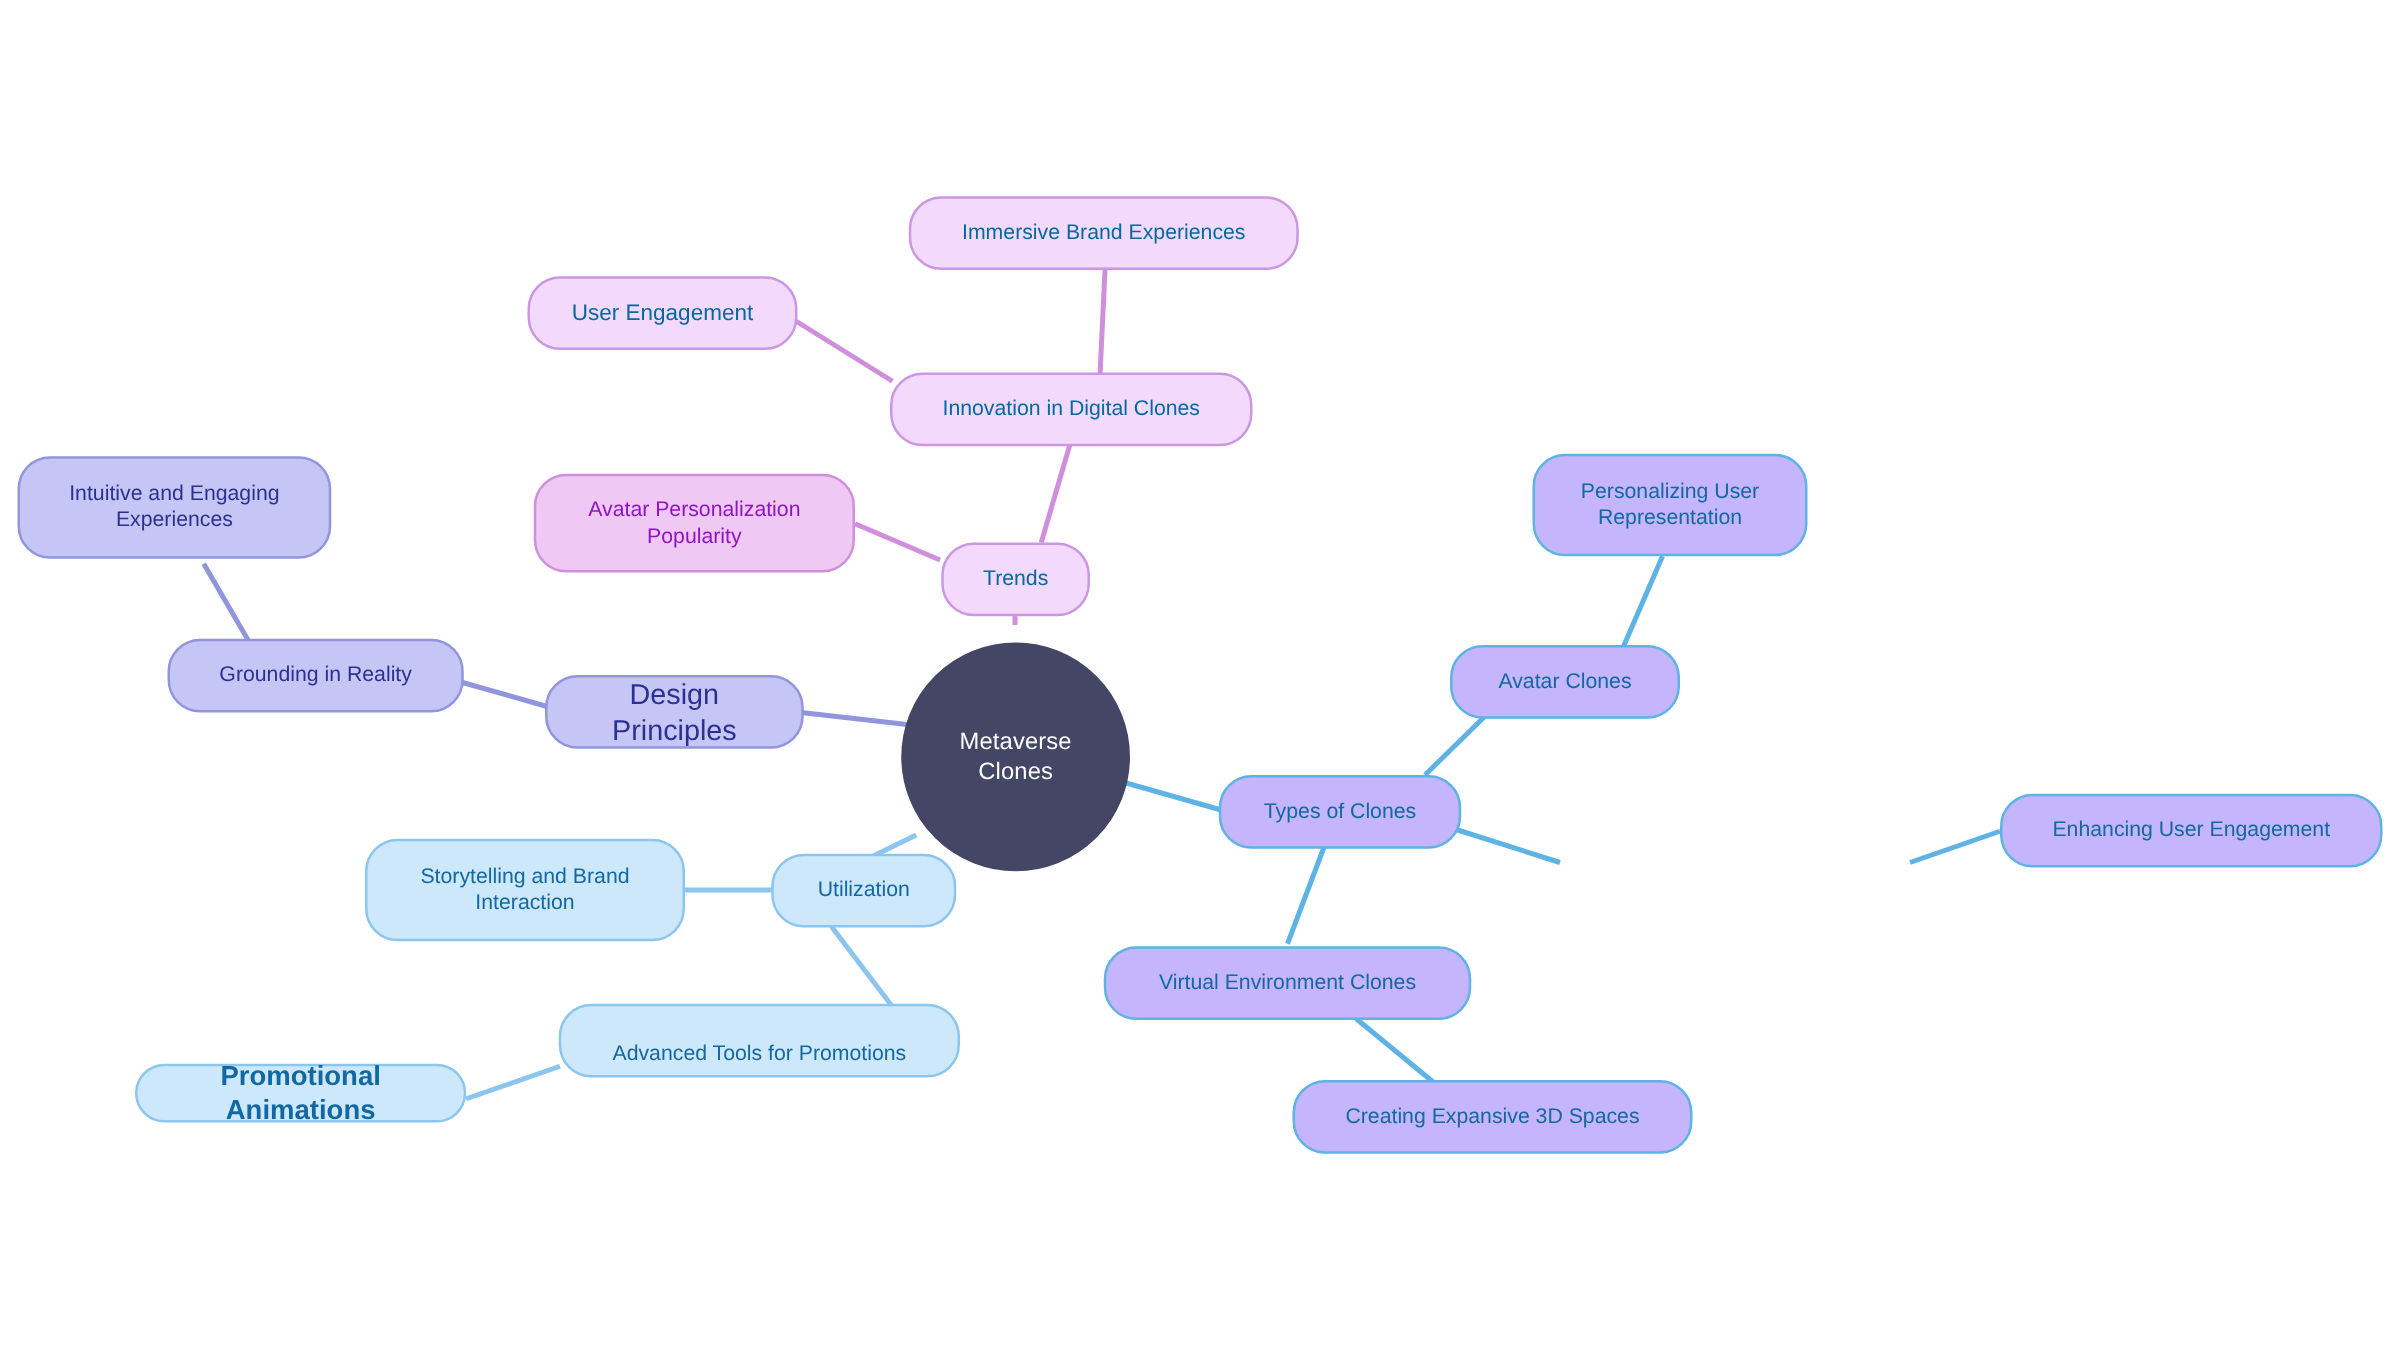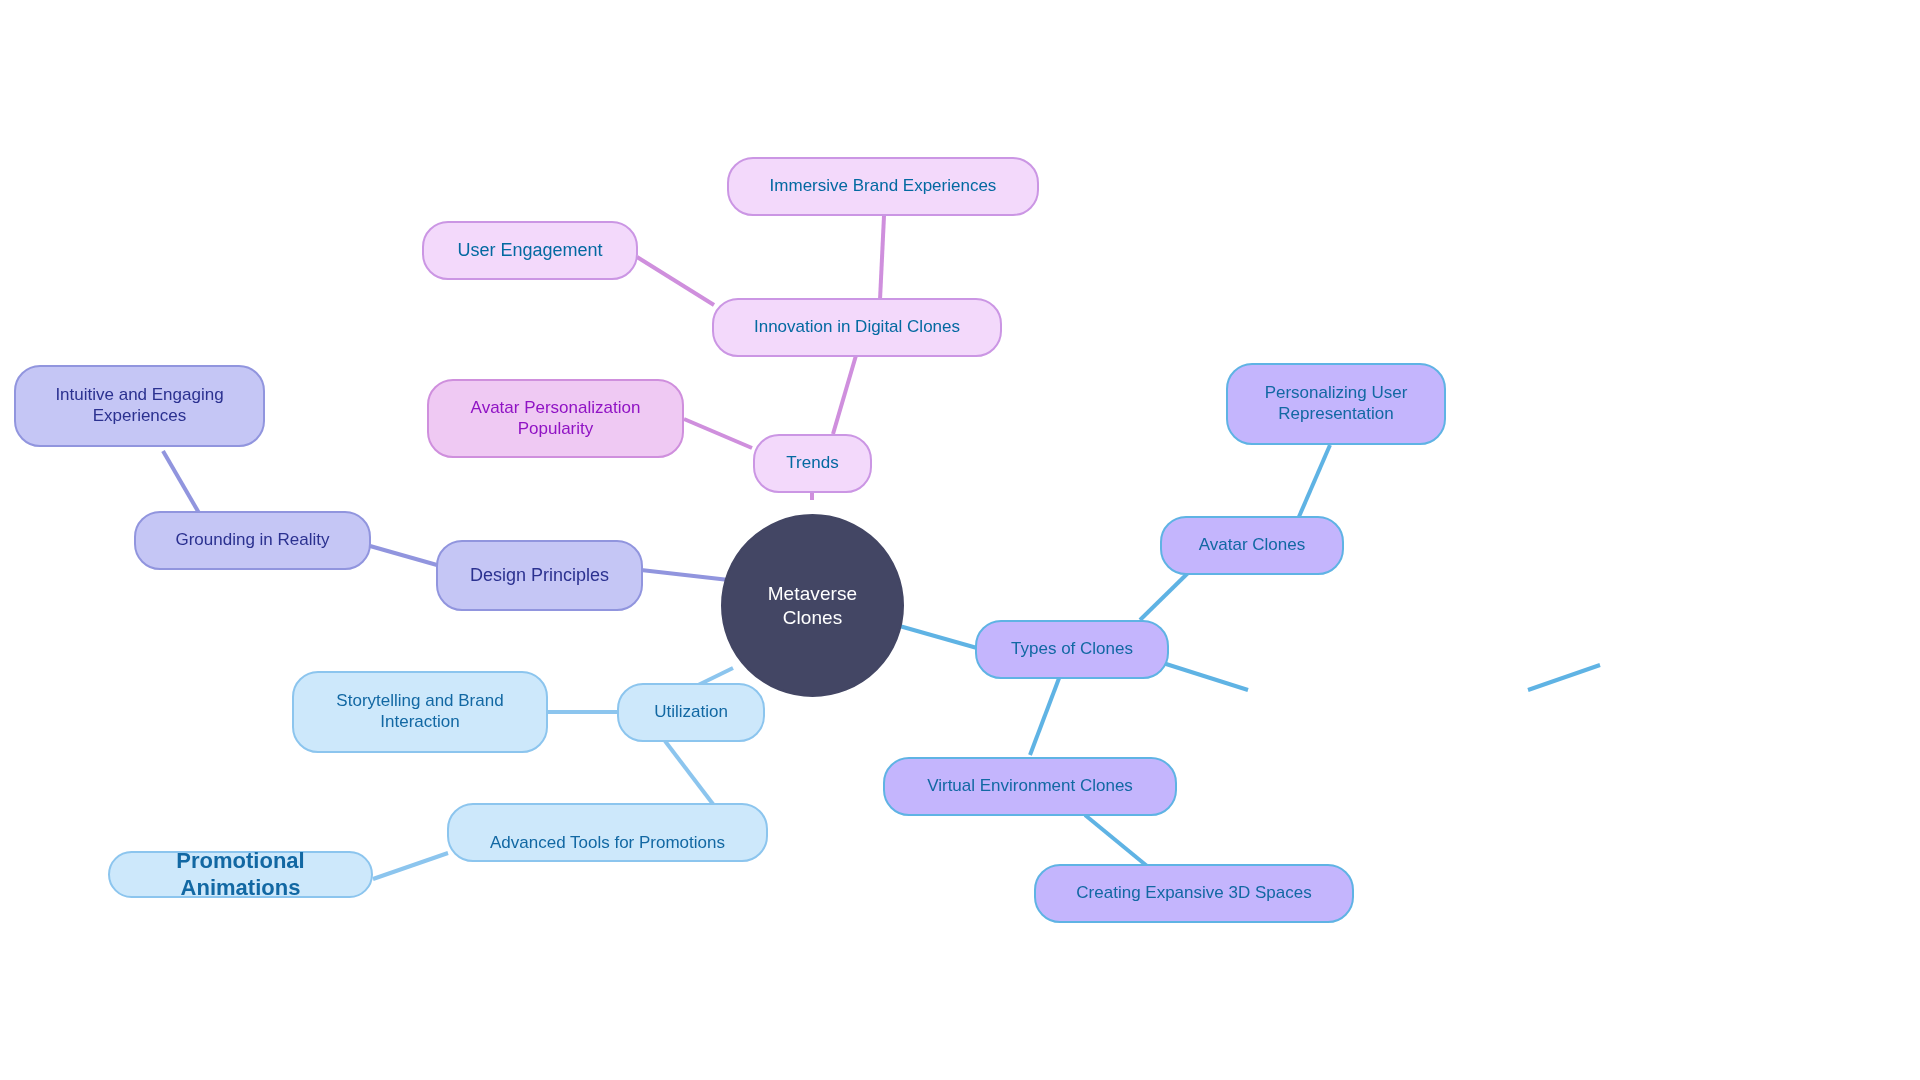--- a/index.html
+++ b/index.html
@@ -151,21 +151,21 @@
 
   <div class="node n-magenta-light" style="left:422px; top:221px; width:216px; height:59px; font-size:18px;">
     <span class="node-label">User Engagement</span>
   </div>
 
   <div class="node n-magenta" style="left:427px; top:379px; width:257px; height:79px; font-size:17px;">
     <span class="node-label">Avatar Personalization
 Popularity</span>
   </div>
 
-  <div class="node n-periwinkle" style="left:436px; top:540px; width:207px; height:71px; font-size:18px;justify-content:flex-end;">
+  <div class="node n-periwinkle" style="left:436px; top:540px; width:207px; height:59px; font-size:23px;justify-content:flex-end;">
     <span class="node-label">Design Principles</span>
   </div>
 
   <div class="node n-periwinkle" style="left:134px; top:511px; width:237px; height:59px; font-size:17px;text-align:center;">
     <span class="node-label">Grounding in Reality</span>
   </div>
 
   <div class="node n-periwinkle" style="left:14px; top:365px; width:251px; height:82px; font-size:17px;">
     <span class="node-label">Intuitive and Engaging
 Experiences</span>
@@ -195,20 +195,23 @@
   <div class="node n-blue" style="left:1160px; top:516px; width:184px; height:59px; font-size:17px;">
     <span class="node-label">Avatar Clones</span>
   </div>
 
   <div class="node n-blue" style="left:1226px; top:363px; width:220px; height:82px; font-size:17px;">
     <span class="node-label">Personalizing User
 Representation</span>
   </div>
 
 
+  <div class="node n-blue" style="left:1600px; top:635px; width:306px; height:59px; font-size:17px;">
+    <span class="node-label">Enhancing User Engagement</span>
+  </div>
 
   <div class="node n-blue" style="left:883px; top:757px; width:294px; height:59px; font-size:17px;">
     <span class="node-label">Virtual Environment Clones</span>
   </div>
 
   <div class="node n-blue" style="left:1034px; top:864px; width:320px; height:59px; font-size:17px;">
     <span class="node-label">Creating Expansive 3D Spaces</span>
   </div>
 
 </div>

